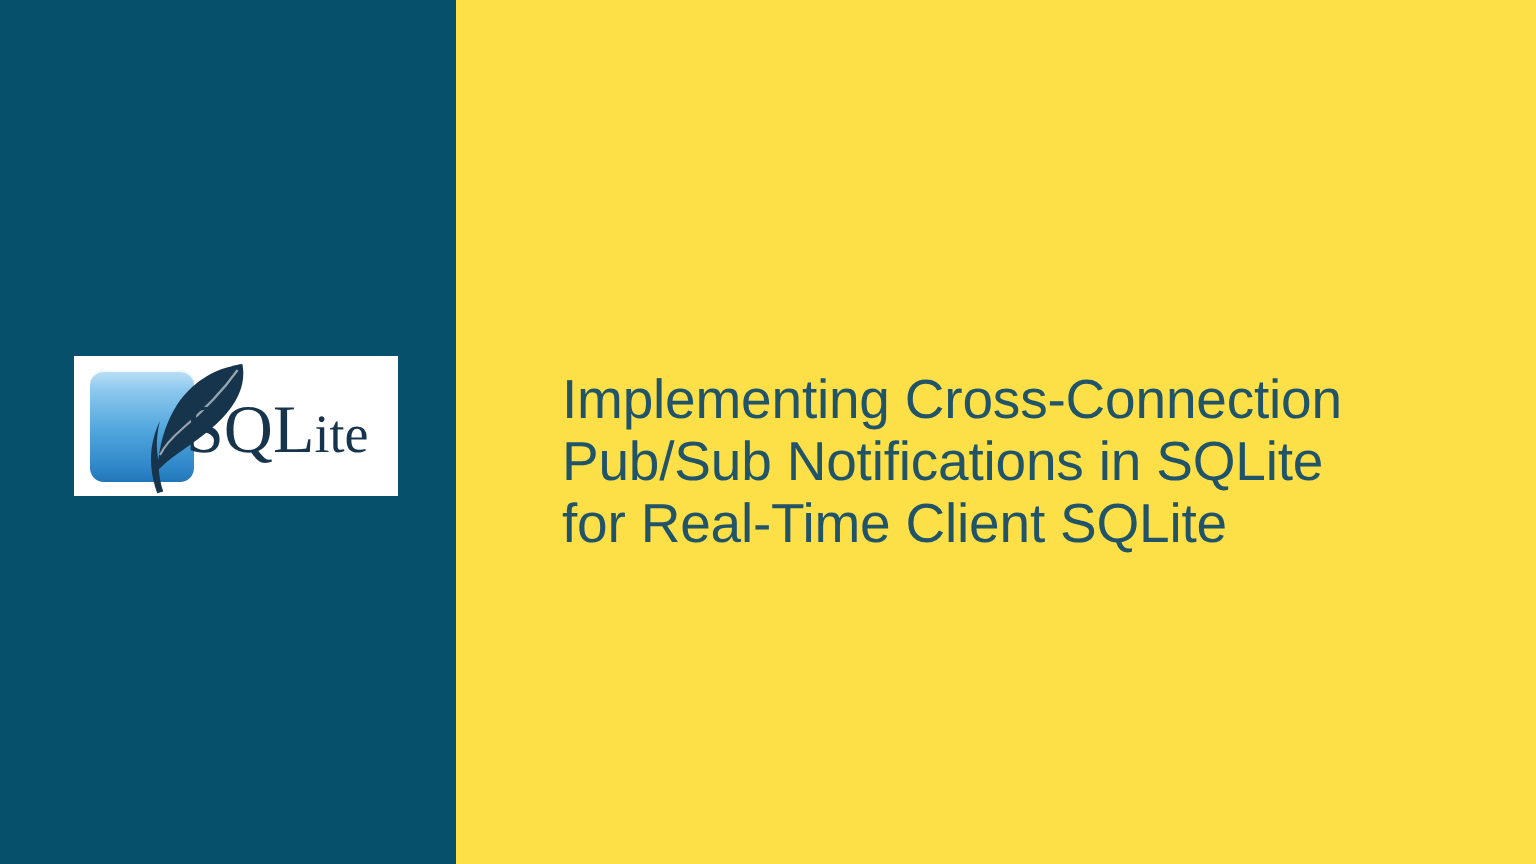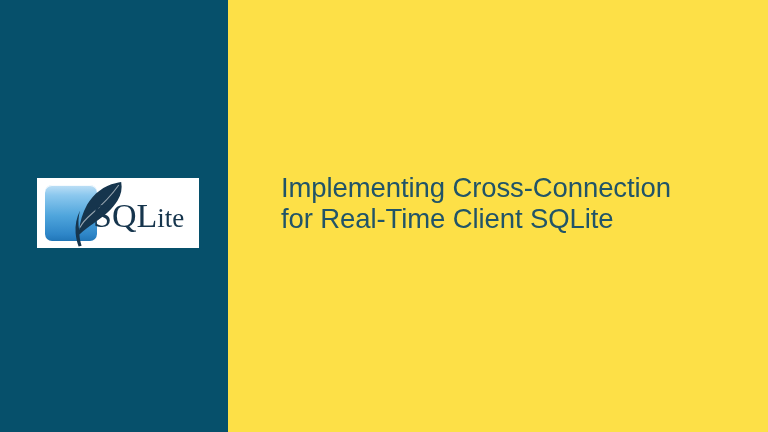--- a/index.html
+++ b/index.html
@@ -79,21 +79,21 @@
     white-space: nowrap;
   }
   #logo-wordmark .lower {
     font-size: 27px;
   }
 
   
   #title {
     position: absolute;
     left: 281px;
-    top: 172px;
+    top: 184px;
     width: 460px;
     color: #215468;
     font-family: "Liberation Sans", sans-serif;
     font-size: 27.5px;
     line-height: 31px;
     font-weight: 400;
     letter-spacing: -0.1px;
   }
   #title .tline {
     display: block;
@@ -119,16 +119,17 @@
 
         <div id="logo-wordmark"><span>SQL</span><span class="lower">ite</span></div>
 
       </div>
     </div>
 
   </div>
 
   <div id="title">
     <span class="tline">Implementing Cross-Connection</span>
+    <span class="tline">Pub/Sub Notifications in SQLite</span>
     <span class="tline">for Real-Time Client SQLite</span>
   </div>
 
 </div>
 
 </body></html>

